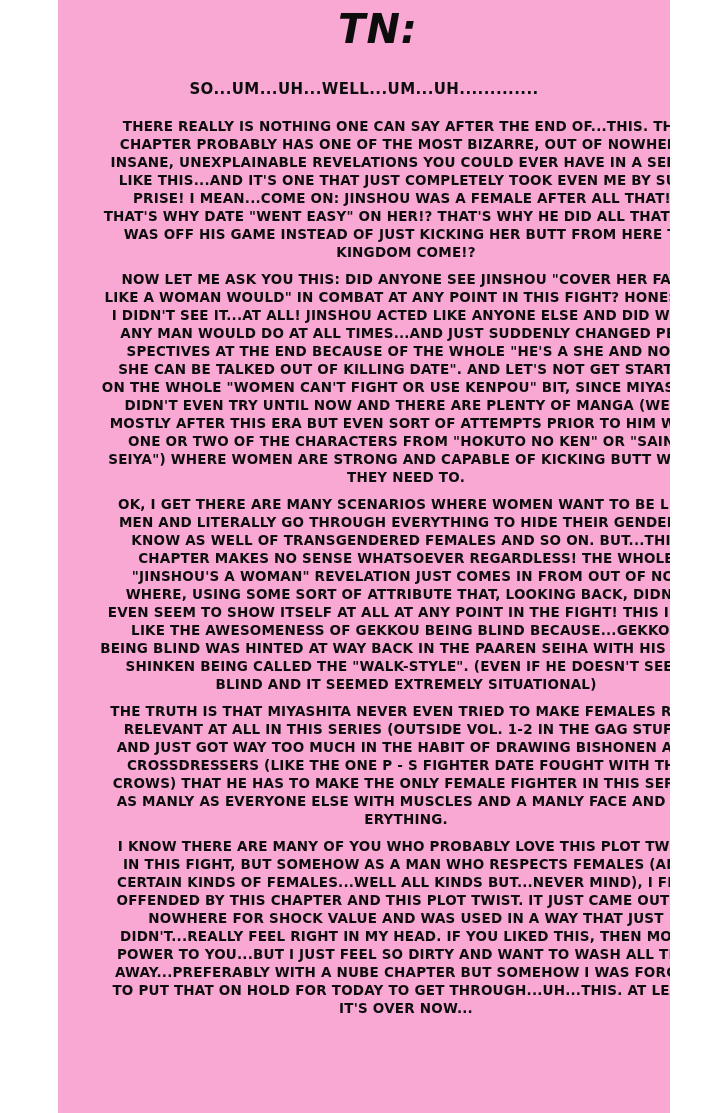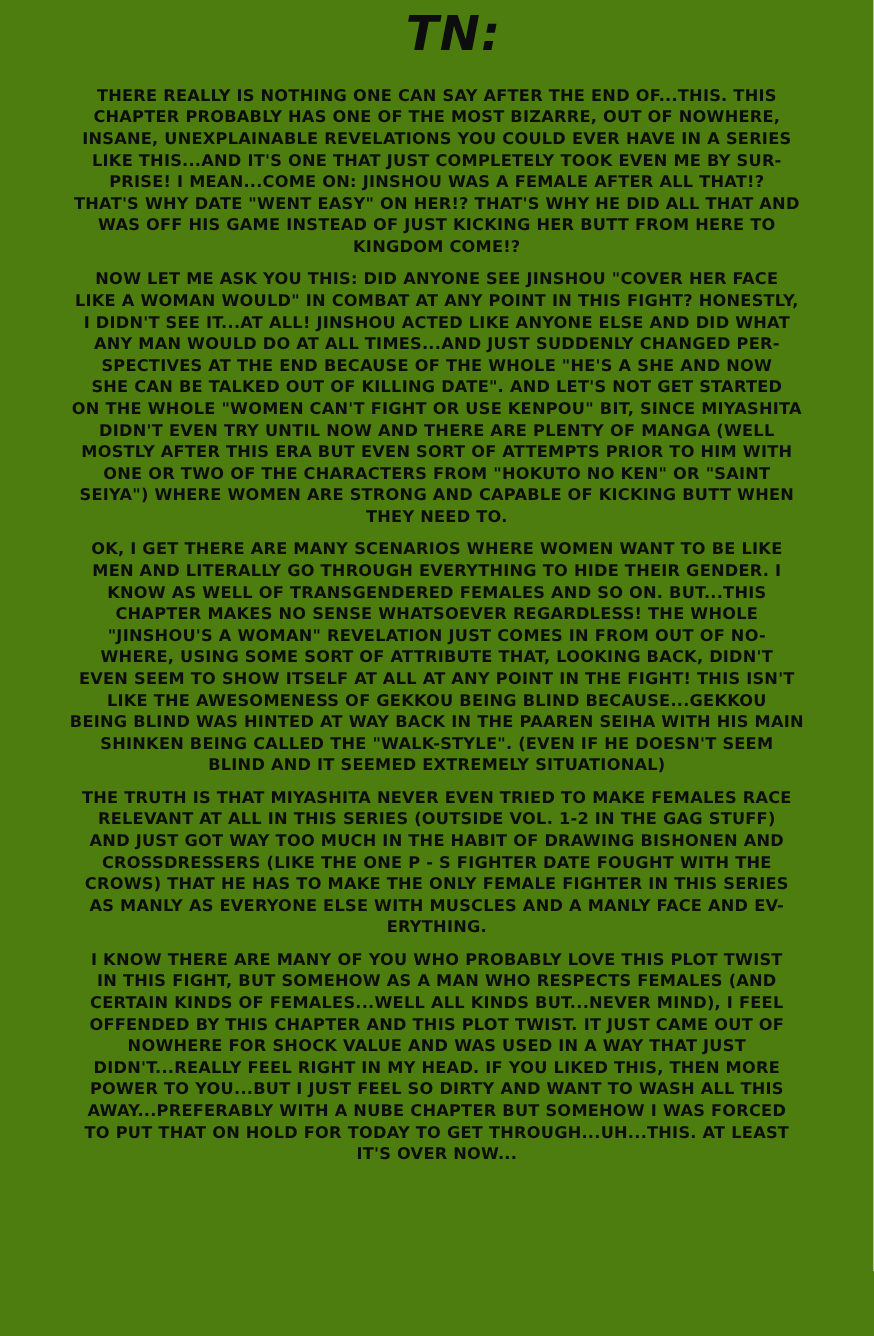--- a/index.html
+++ b/index.html
@@ -2,24 +2,24 @@
 <html><head>
 <meta charset="utf-8">
 <style>
   html, body {
     margin: 0;
     padding: 0;
     background: #ffffff;
   }
   .page {
     position: relative;
-    width: 728px;
+    width: 612px;
     height: 1113px;
     margin: 0 auto;
-    background: #4d7c0f;
+    background: #f9a8d4;
     color: #0d0d0d;
     font-family: "DejaVu Sans", "Liberation Sans", sans-serif;
     overflow: hidden;
   }
   .title {
     padding-top: 6px;
     text-align: center;
     transform: translateX(14px);
     font-size: 40px;
     line-height: 46px;
@@ -48,20 +48,21 @@
     font-weight: 700;
     letter-spacing: 0.2px;
   }
 </style>
 </head>
 <body>
 
 <div class="page">
   <div class="title">TN:</div>
 
+  <div class="subtitle">SO...UM...UH...WELL...UM...UH.............</div>
 
   <div class="content">
     <p>THERE REALLY IS NOTHING ONE CAN SAY AFTER THE END OF...THIS. THIS
 CHAPTER PROBABLY HAS ONE OF THE MOST BIZARRE, OUT OF NOWHERE,
 INSANE, UNEXPLAINABLE REVELATIONS YOU COULD EVER HAVE IN A SERIES
 LIKE THIS...AND IT'S ONE THAT JUST COMPLETELY TOOK EVEN ME BY SUR-
 PRISE! I MEAN...COME ON: JINSHOU WAS A FEMALE AFTER ALL THAT!?
 THAT'S WHY DATE "WENT EASY" ON HER!? THAT'S WHY HE DID ALL THAT AND
 WAS OFF HIS GAME INSTEAD OF JUST KICKING HER BUTT FROM HERE TO
 KINGDOM COME!?</p>

